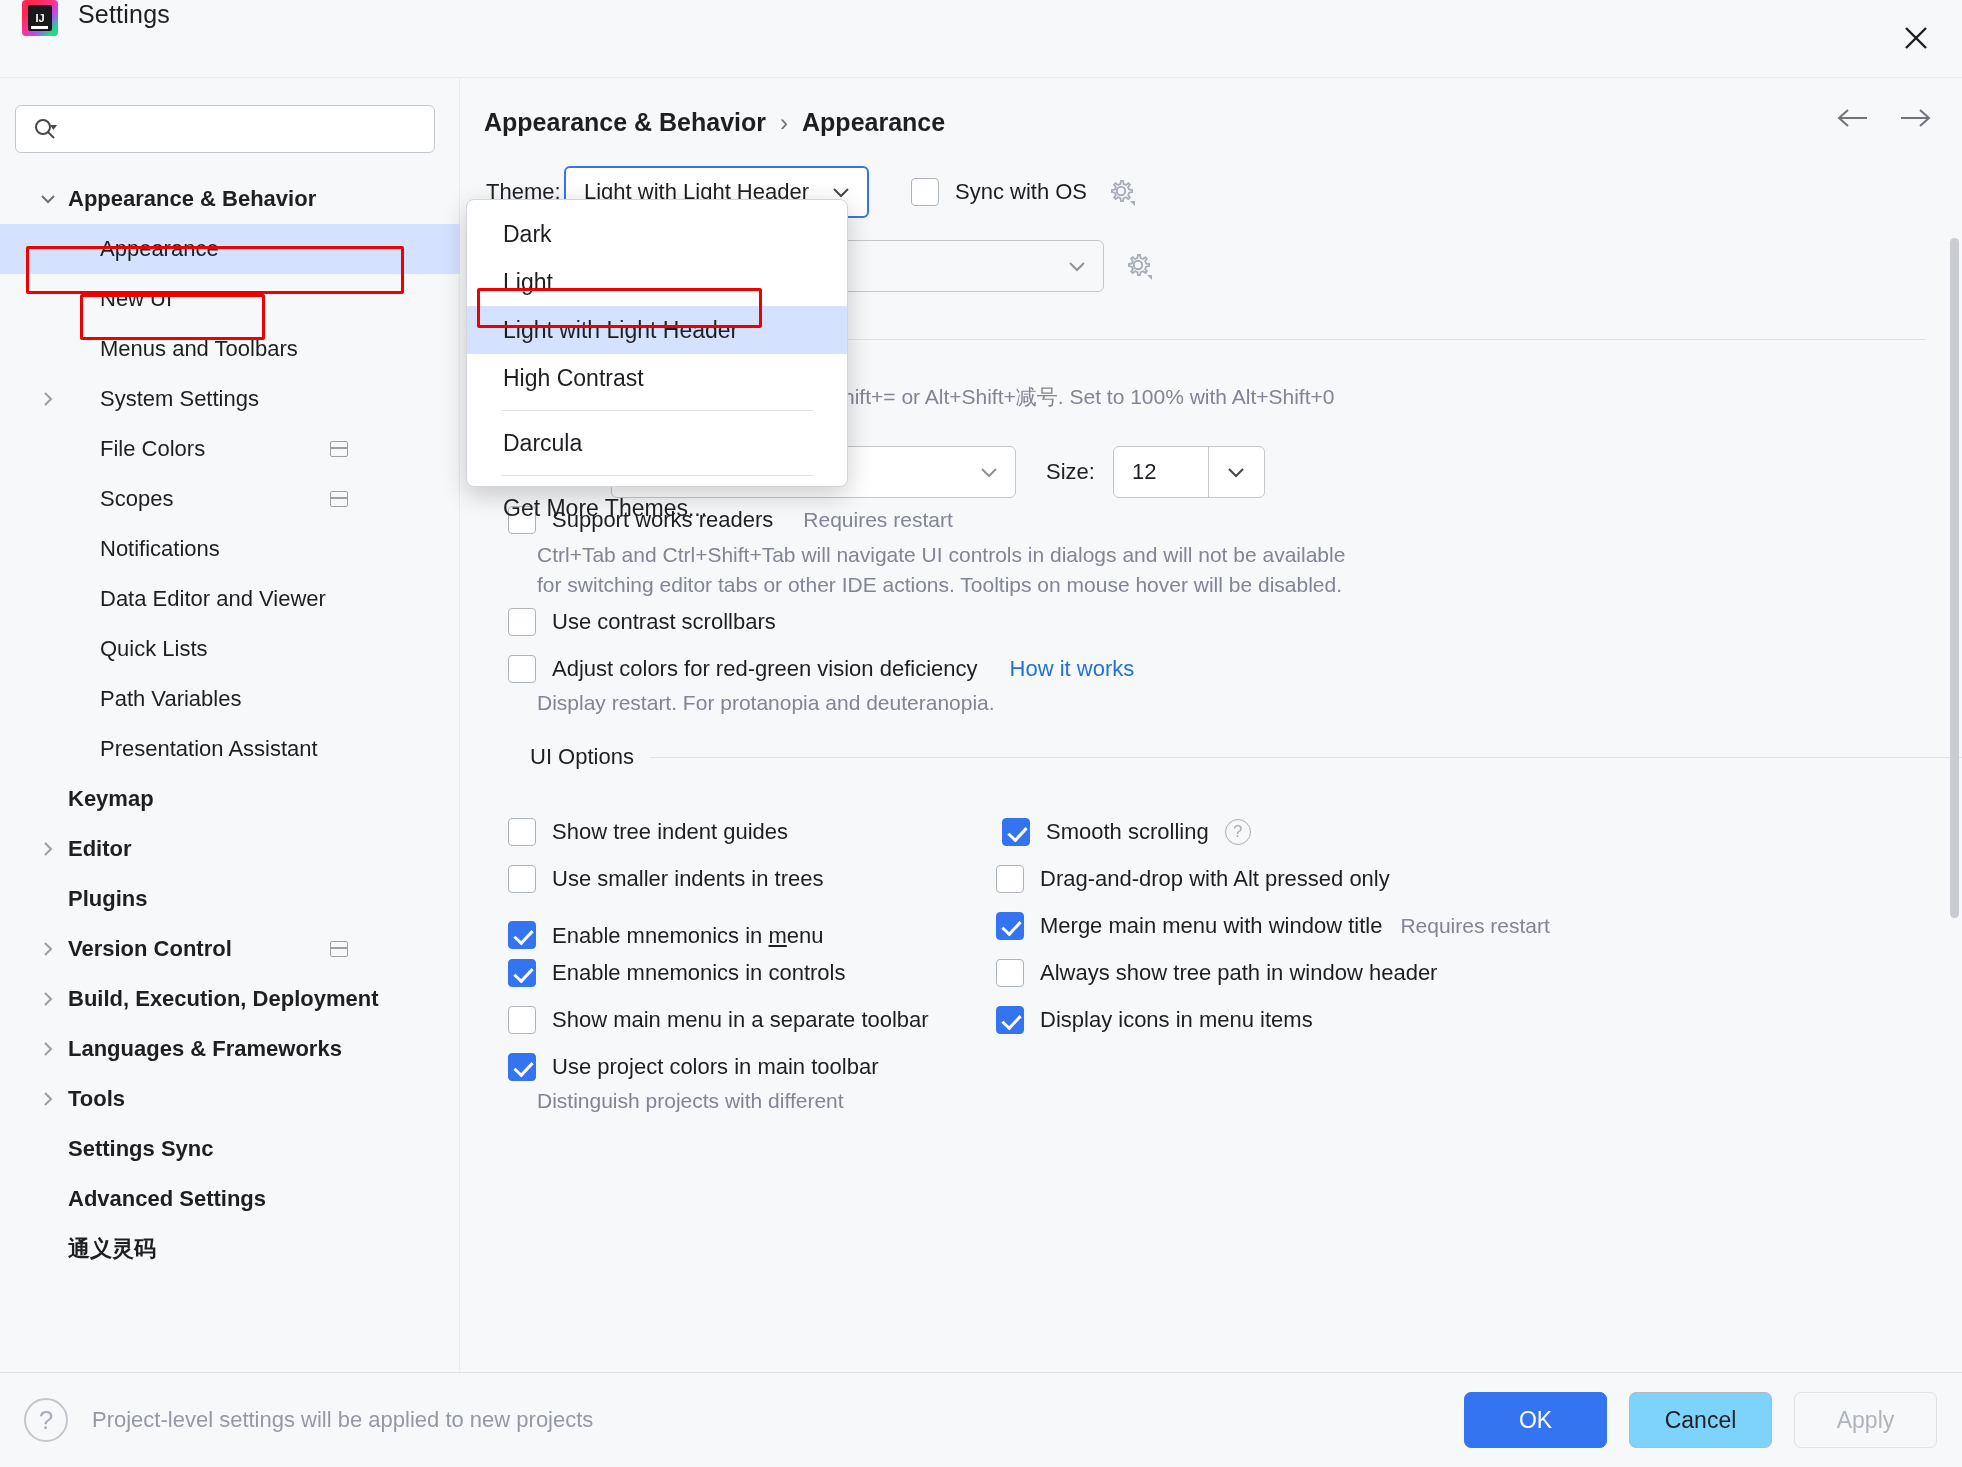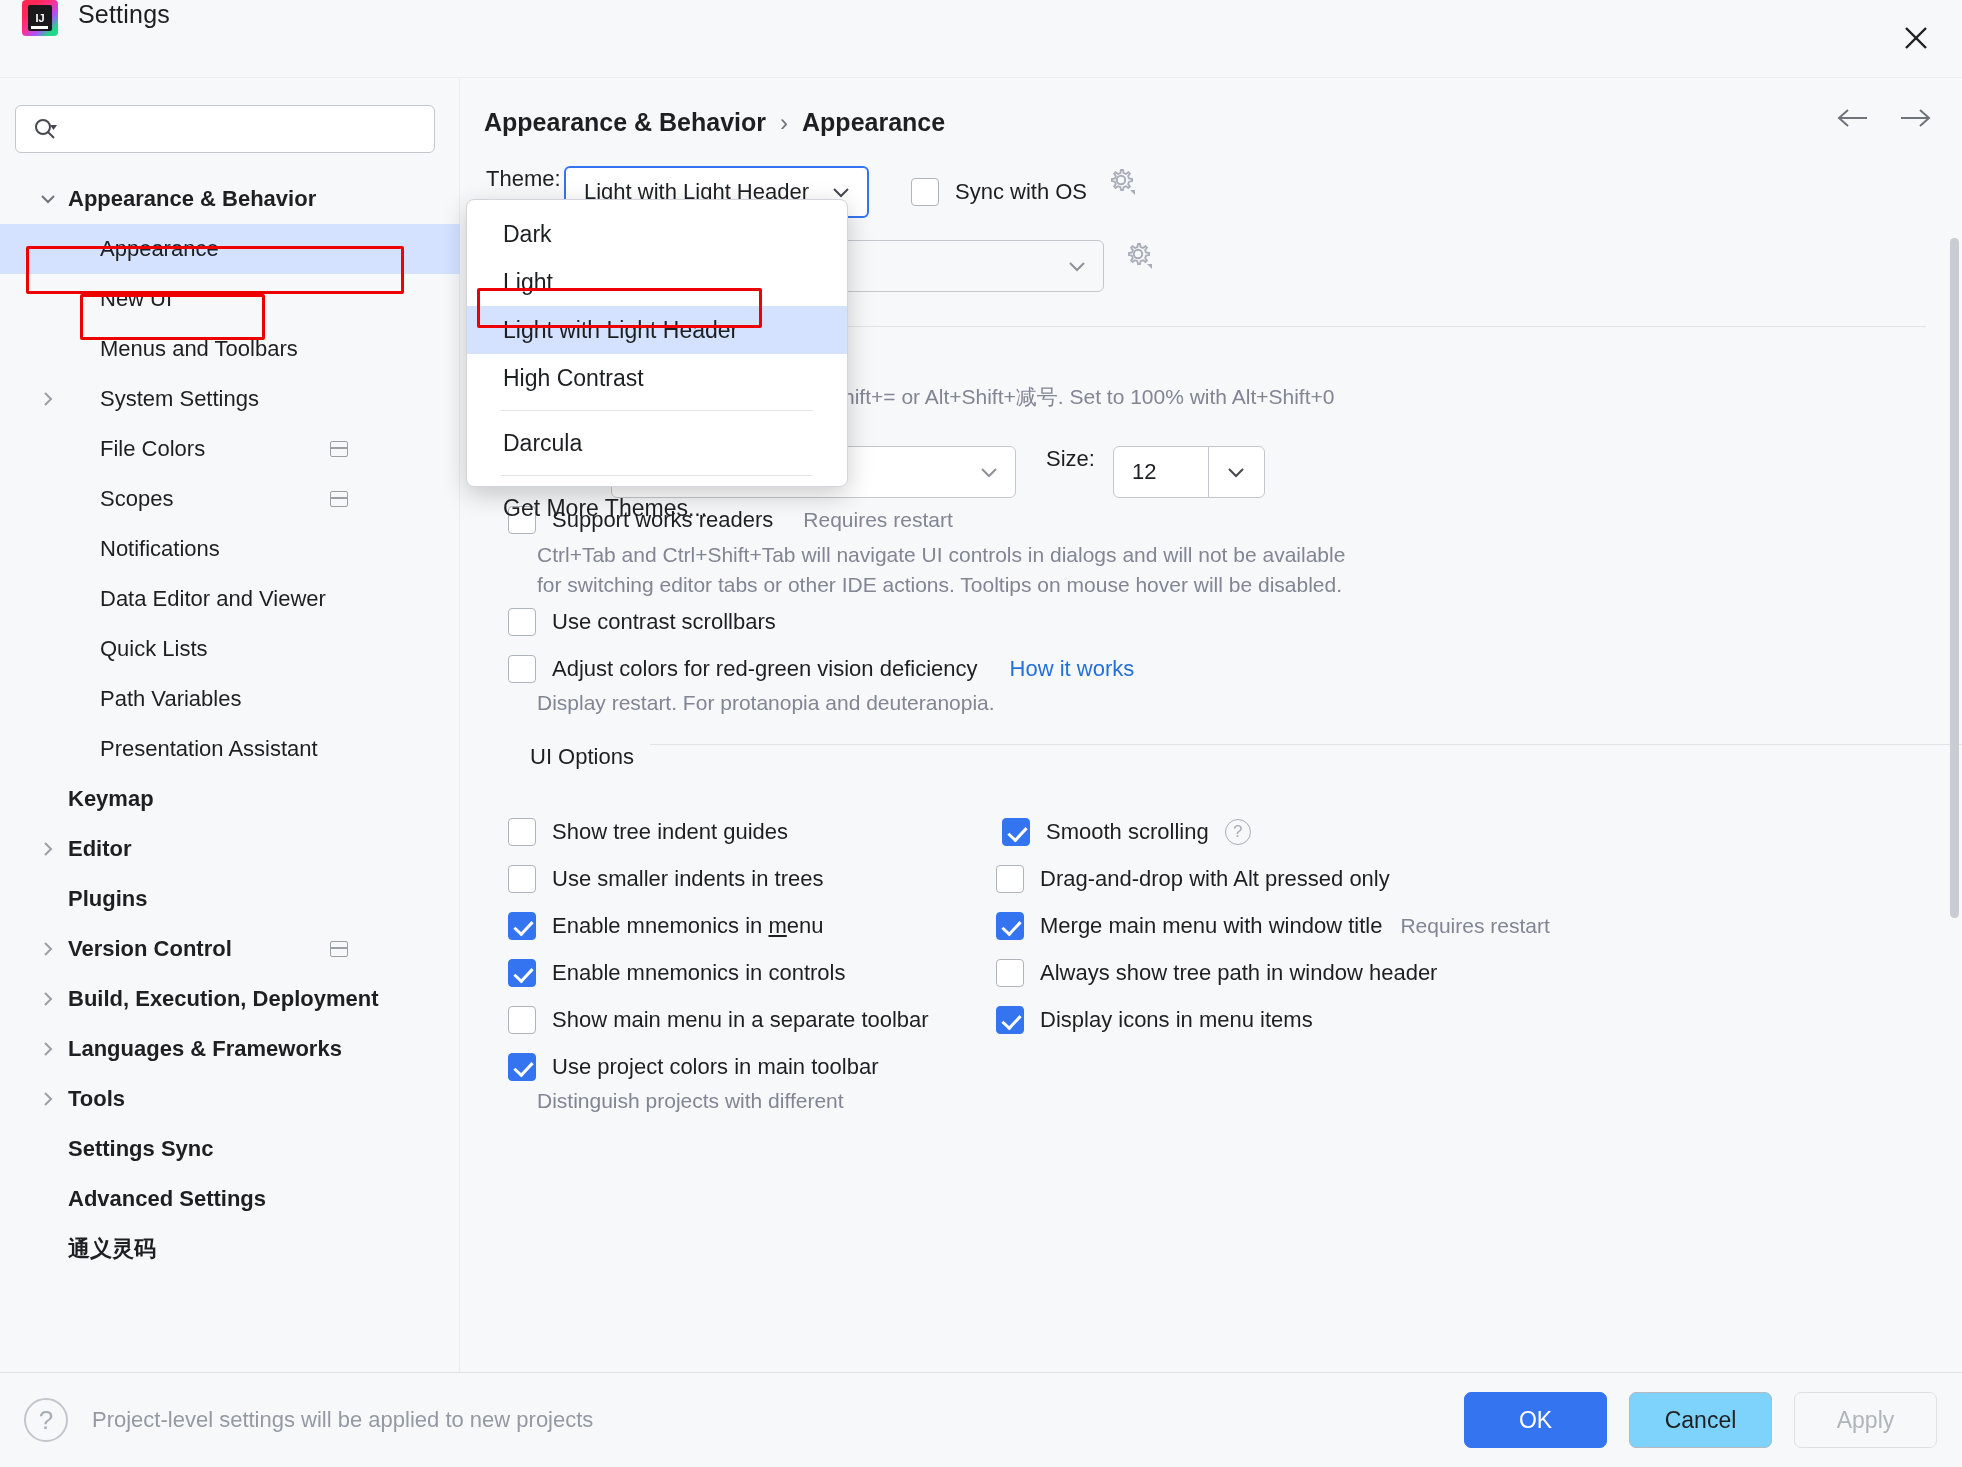--- a/index.html
+++ b/index.html
@@ -90,21 +90,21 @@
     background: #f7f8fa;
   }
   .breadcrumb {
     position: absolute; left: 23px; top: 30px; font-size: 25px; font-weight: bold; color: #1e1f22;
     display: flex; align-items: center; gap: 14px;
   }
   .bc-sep { color: #6f737a; font-weight: normal; font-size: 24px; }
   .nav-arrows { position: absolute; right: 30px; top: 28px; display: flex; gap: 28px; }
   .nav-arrows span { cursor: pointer; display: flex; align-items: center; }
 
-  .row { position: absolute; display: flex; }
+  .row { position: absolute; display: flex; align-items: center; }
   .lbl-static { font-size: 22px; color: #1e1f22; }
   .lbl-muted { font-size: 21px; color: #818594; }
 
   .combo {
     background: #fff; border: 1px solid #c4c7cc; border-radius: 6px;
     height: 52px; display: flex; align-items: center;
     padding: 0 0 0 18px; font-size: 22px; color: #1e1f22; position: relative; cursor: pointer;
   }
   .combo.focused { border: 2px solid #3574f0; }
   .combo .chev { position: absolute; right: 16px; top: 50%; transform: translateY(-50%); }
@@ -450,21 +450,21 @@
 
   <div id="uiOptLeft" style="position:absolute; left:47px; top:730px;">
       <div class="cb-row" style="height: 47px;">
         <span class="cb"></span>
         <span class="txt">Show tree indent guides</span>
       </div>
       <div class="cb-row" style="height: 47px;">
         <span class="cb"></span>
         <span class="txt">Use smaller indents in trees</span>
       </div>
-      <div class="cb-row" style="height: 47px;">
+      <div class="cb-row" style="height: 47px; align-items: flex-end;">
         <span class="cb on"></span>
         <span class="txt">Enable mnemonics in <span class="mnemonic">m</span>enu</span>
       </div>
       <div class="cb-row" style="height: 47px;">
         <span class="cb on"></span>
         <span class="txt">Enable mnemonics in controls</span>
       </div>
       <div class="cb-row" style="height: 47px;">
         <span class="cb"></span>
         <span class="txt">Show main menu in a separate toolbar</span>

